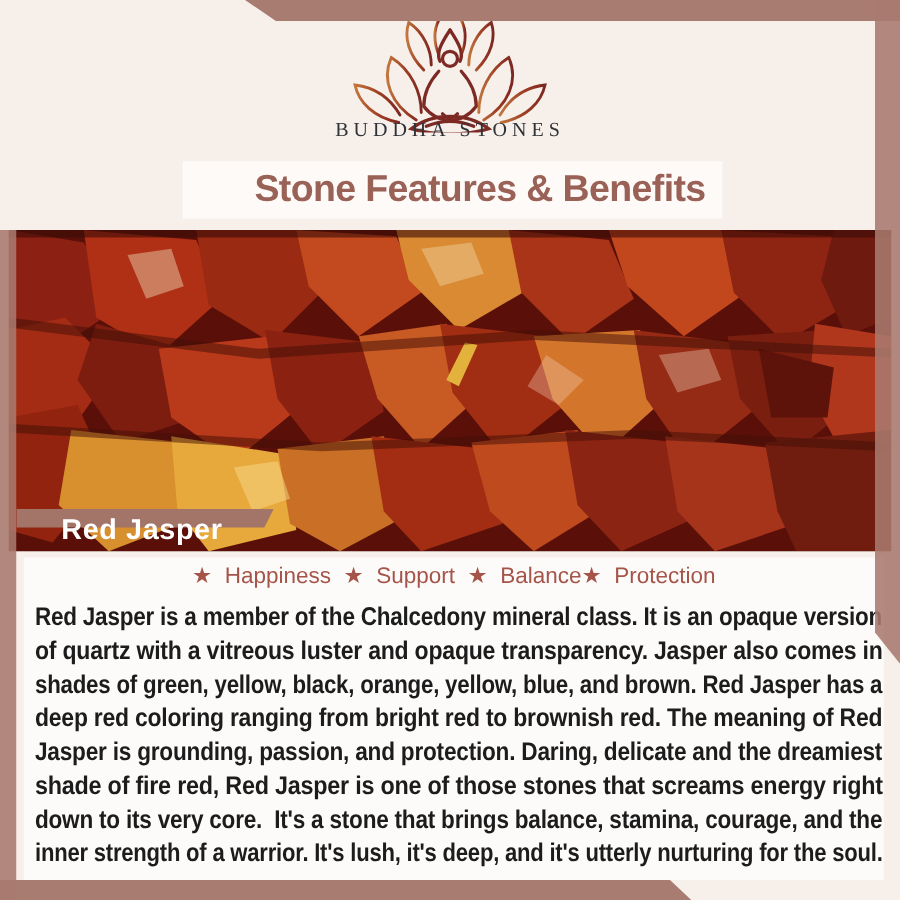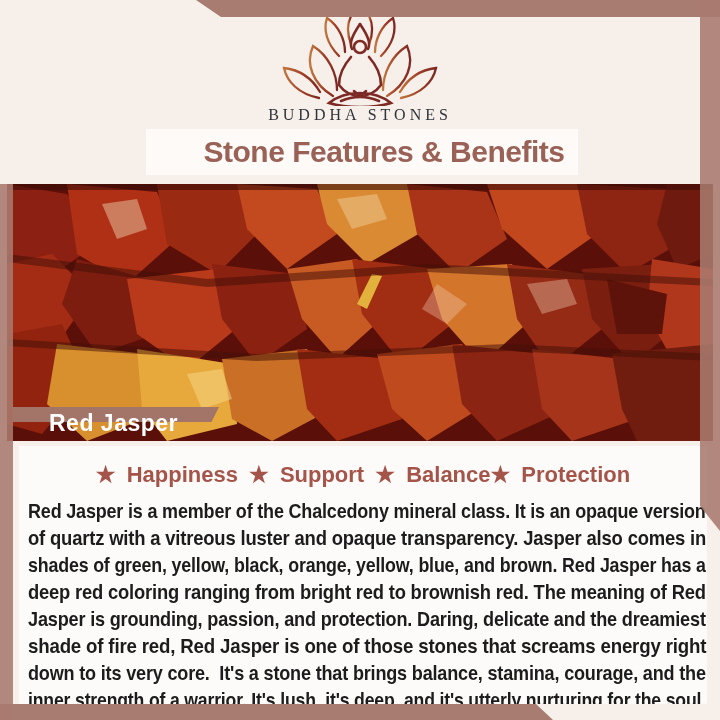--- a/index.html
+++ b/index.html
@@ -12,21 +12,21 @@
              clip-path:polygon(196px 0,720px 0,720px 17px,221px 17px);}
   .frame-right{top:0;right:0;width:20px;height:531px;background:rgba(168,122,110,.88);
              clip-path:polygon(0 0,20px 0,20px 531px,0 506px);}
   .frame-bottom{bottom:0;left:0;width:560px;height:16px;
              clip-path:polygon(0 0,536px 0,553px 16px,0 16px);}
   .frame-left{top:184px;left:0;width:13px;height:536px;background:rgba(168,122,110,.88);}
 
   
   .logo-wrap{position:absolute;top:14px;left:0;width:720px;text-align:center;z-index:3;}
   .logo-wrap svg{display:inline-block;}
-  .brand{position:absolute;top:106px;left:0;width:720px;text-align:center;
+  .brand{position:absolute;top:96px;left:0;width:720px;text-align:center;
          font-family:"Liberation Serif",serif;font-size:16px;letter-spacing:4px;
          color:#2f3338;z-index:3;}
 
   
   .titlebar{position:absolute;top:129px;left:146px;width:432px;height:46px;
             background:#fdfaf8;z-index:4;display:flex;align-items:center;justify-content:center;}
   .titlebar .title{font-size:30px;font-weight:700;color:#9a6156;letter-spacing:-.5px;margin-left:44px;}
 
   
   .photo{position:absolute;top:184px;left:7px;width:706px;height:257px;z-index:1;
@@ -35,22 +35,22 @@
 
   
   .stone-label{position:absolute;top:407px;left:13px;width:206px;height:15px;z-index:6;
             background:#a37468;clip-path:polygon(0 0,206px 0,190px 32px,0 32px);
             color:#ffffff;font-size:23px;font-weight:700;line-height:32px;
             padding-left:36px;box-sizing:border-box;letter-spacing:.5px;}
 
   
   .panel{position:absolute;top:446px;left:19px;width:688px;height:258px;
          background:#fdfbf9;z-index:2;overflow:hidden;}
-  .benefits{margin-top:16px;width:100%;text-align:center;
-            font-size:22px;font-weight:700;color:#a5544a;word-spacing:5px;letter-spacing:0;}
+  .benefits{margin-top:3px;width:100%;text-align:center;
+            font-size:18px;font-weight:400;color:#a5544a;word-spacing:5px;letter-spacing:0;}
   .bodytext{margin-top:9px;padding-left:9px;width:678px;}
   .bodyline{white-space:pre;font-size:20.5px;font-weight:700;color:#1c1c1c;
             line-height:27px;transform-origin:left center;letter-spacing:-.2px;}
 </style>
 </head>
 <body>
 
 <div class="frame frame-top"></div>
 <div class="frame frame-right"></div>
 <div class="frame frame-bottom"></div>

